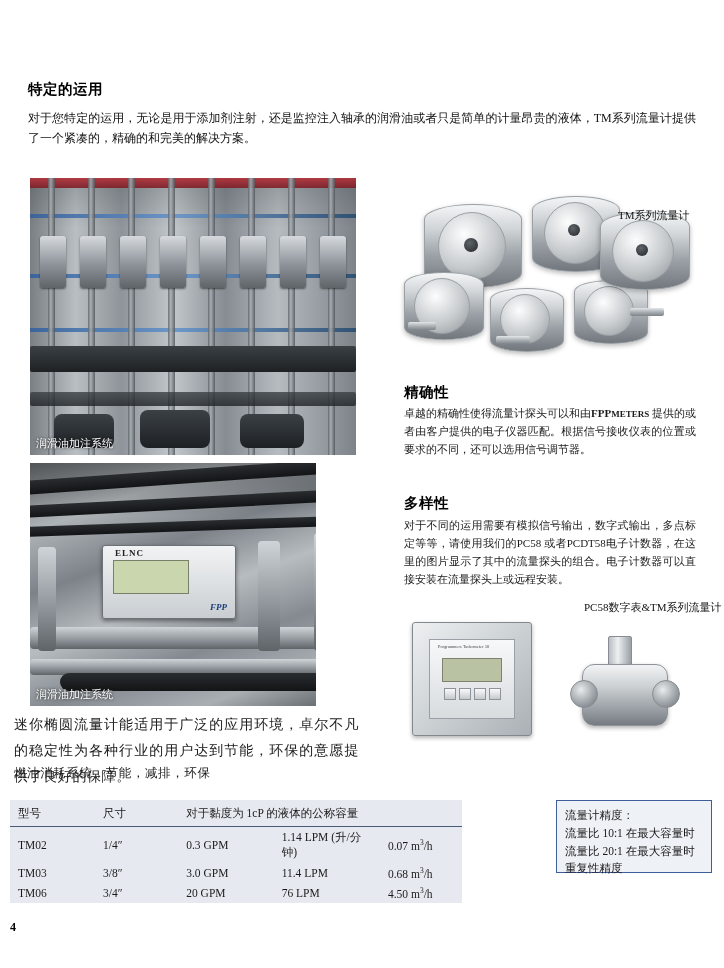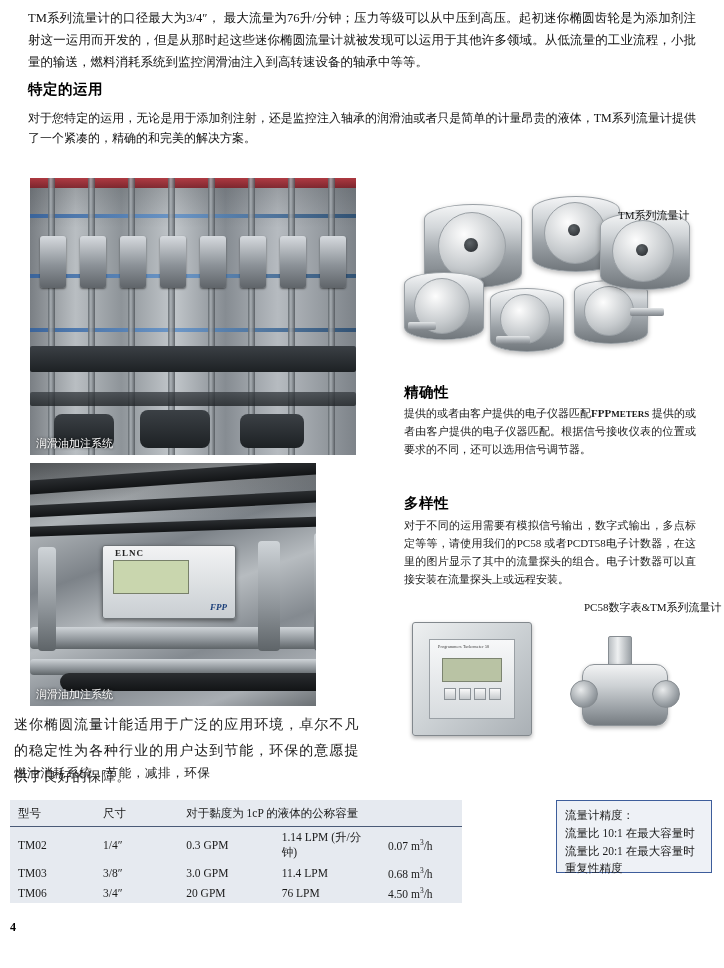--- a/index.html
+++ b/index.html
@@ -419,21 +419,20 @@
     font-size: 12px;
     font-weight: bold;
     color: #000;
   }
 </style>
 </head>
 <body>
 
 <div class="page">
 
-  <div class="intro" id="intro">TM系列流量计的口径最大为3/4″， 最大流量为76升/分钟；压力等级可以从中压到高压。起初迷你椭圆齿轮是为添加剂注射这一运用而开发的，但是从那时起这些迷你椭圆流量计就被发现可以运用于其他许多领域。从低流量的工业流程，小批量的输送，燃料消耗系统到监控润滑油注入到高转速设备的轴承中等等。</div>
 
   <div class="sec-heading" id="heading-specific">特定的运用</div>
   <div class="body-text" id="para-specific">对于您特定的运用，无论是用于添加剂注射，还是监控注入轴承的润滑油或者只是简单的计量昂贵的液体，TM系列流量计提供了一个紧凑的，精确的和完美的解决方案。</div>
 
   <div class="photo" id="photo-lubrication-rack">
     <div class="redbar" style="top:0"></div>
     <div class="blueline" style="top:36px"></div>
     <div class="blueline" style="top:96px"></div>
     <div class="blueline" style="top:150px"></div>
     <div class="tube" style="left:18px"></div>
@@ -499,21 +498,21 @@
     <div class="meter-face" style="left:180px; top:90px; width:48px; height:48px;"></div>
     <div class="meter-shaft" style="left:226px;top:112px; width:34px; height:8px;"></div>
 
     <div class="meter-body" style="left:196px; top:16px; width:88px; height:76px;"></div>
     <div class="meter-face" style="left:208px; top:24px; width:60px; height:60px;"></div>
     <div class="meter-hole" style="left:232px; top:48px; width:12px; height:12px;"></div>
   </div>
   <div class="photo-label" id="label-tm-series">TM系列流量计</div>
 
   <div class="sec-heading" id="heading-accuracy">精确性</div>
-  <div id="para-accuracy"><span>提供的或者由客户提供的电子仪器匹配</span><span class="fpp"><span>FPP</span><span class="small">METERS</span></span><span> 提供的或者由客户提供的电子仪器匹配。根据信号接收仪表的位置或要求的不同，还可以选用信号调节器。</span></div>
+  <div id="para-accuracy"><span>卓越的精确性使得流量计探头可以和由</span><span class="fpp"><span>FPP</span><span class="small">METERS</span></span><span> 提供的或者由客户提供的电子仪器匹配。根据信号接收仪表的位置或要求的不同，还可以选用信号调节器。</span></div>
 
   <div class="sec-heading" id="heading-versatility">多样性</div>
   <div id="para-versatility">对于不同的运用需要有模拟信号输出，数字式输出，多点标定等等，请使用我们的PC58 或者PCDT58电子计数器，在这里的图片显示了其中的流量探头的组合。电子计数器可以直接安装在流量探头上或远程安装。</div>
 
   <div class="photo-label" id="label-pc58">PC58数字表&amp;TM系列流量计</div>
   <div id="photo-pc58">
     <div id="pc58-box">
       <div class="panel">
         <div class="ptitle">Programmers Tackometer 58</div>
         <div class="pscreen"></div>

